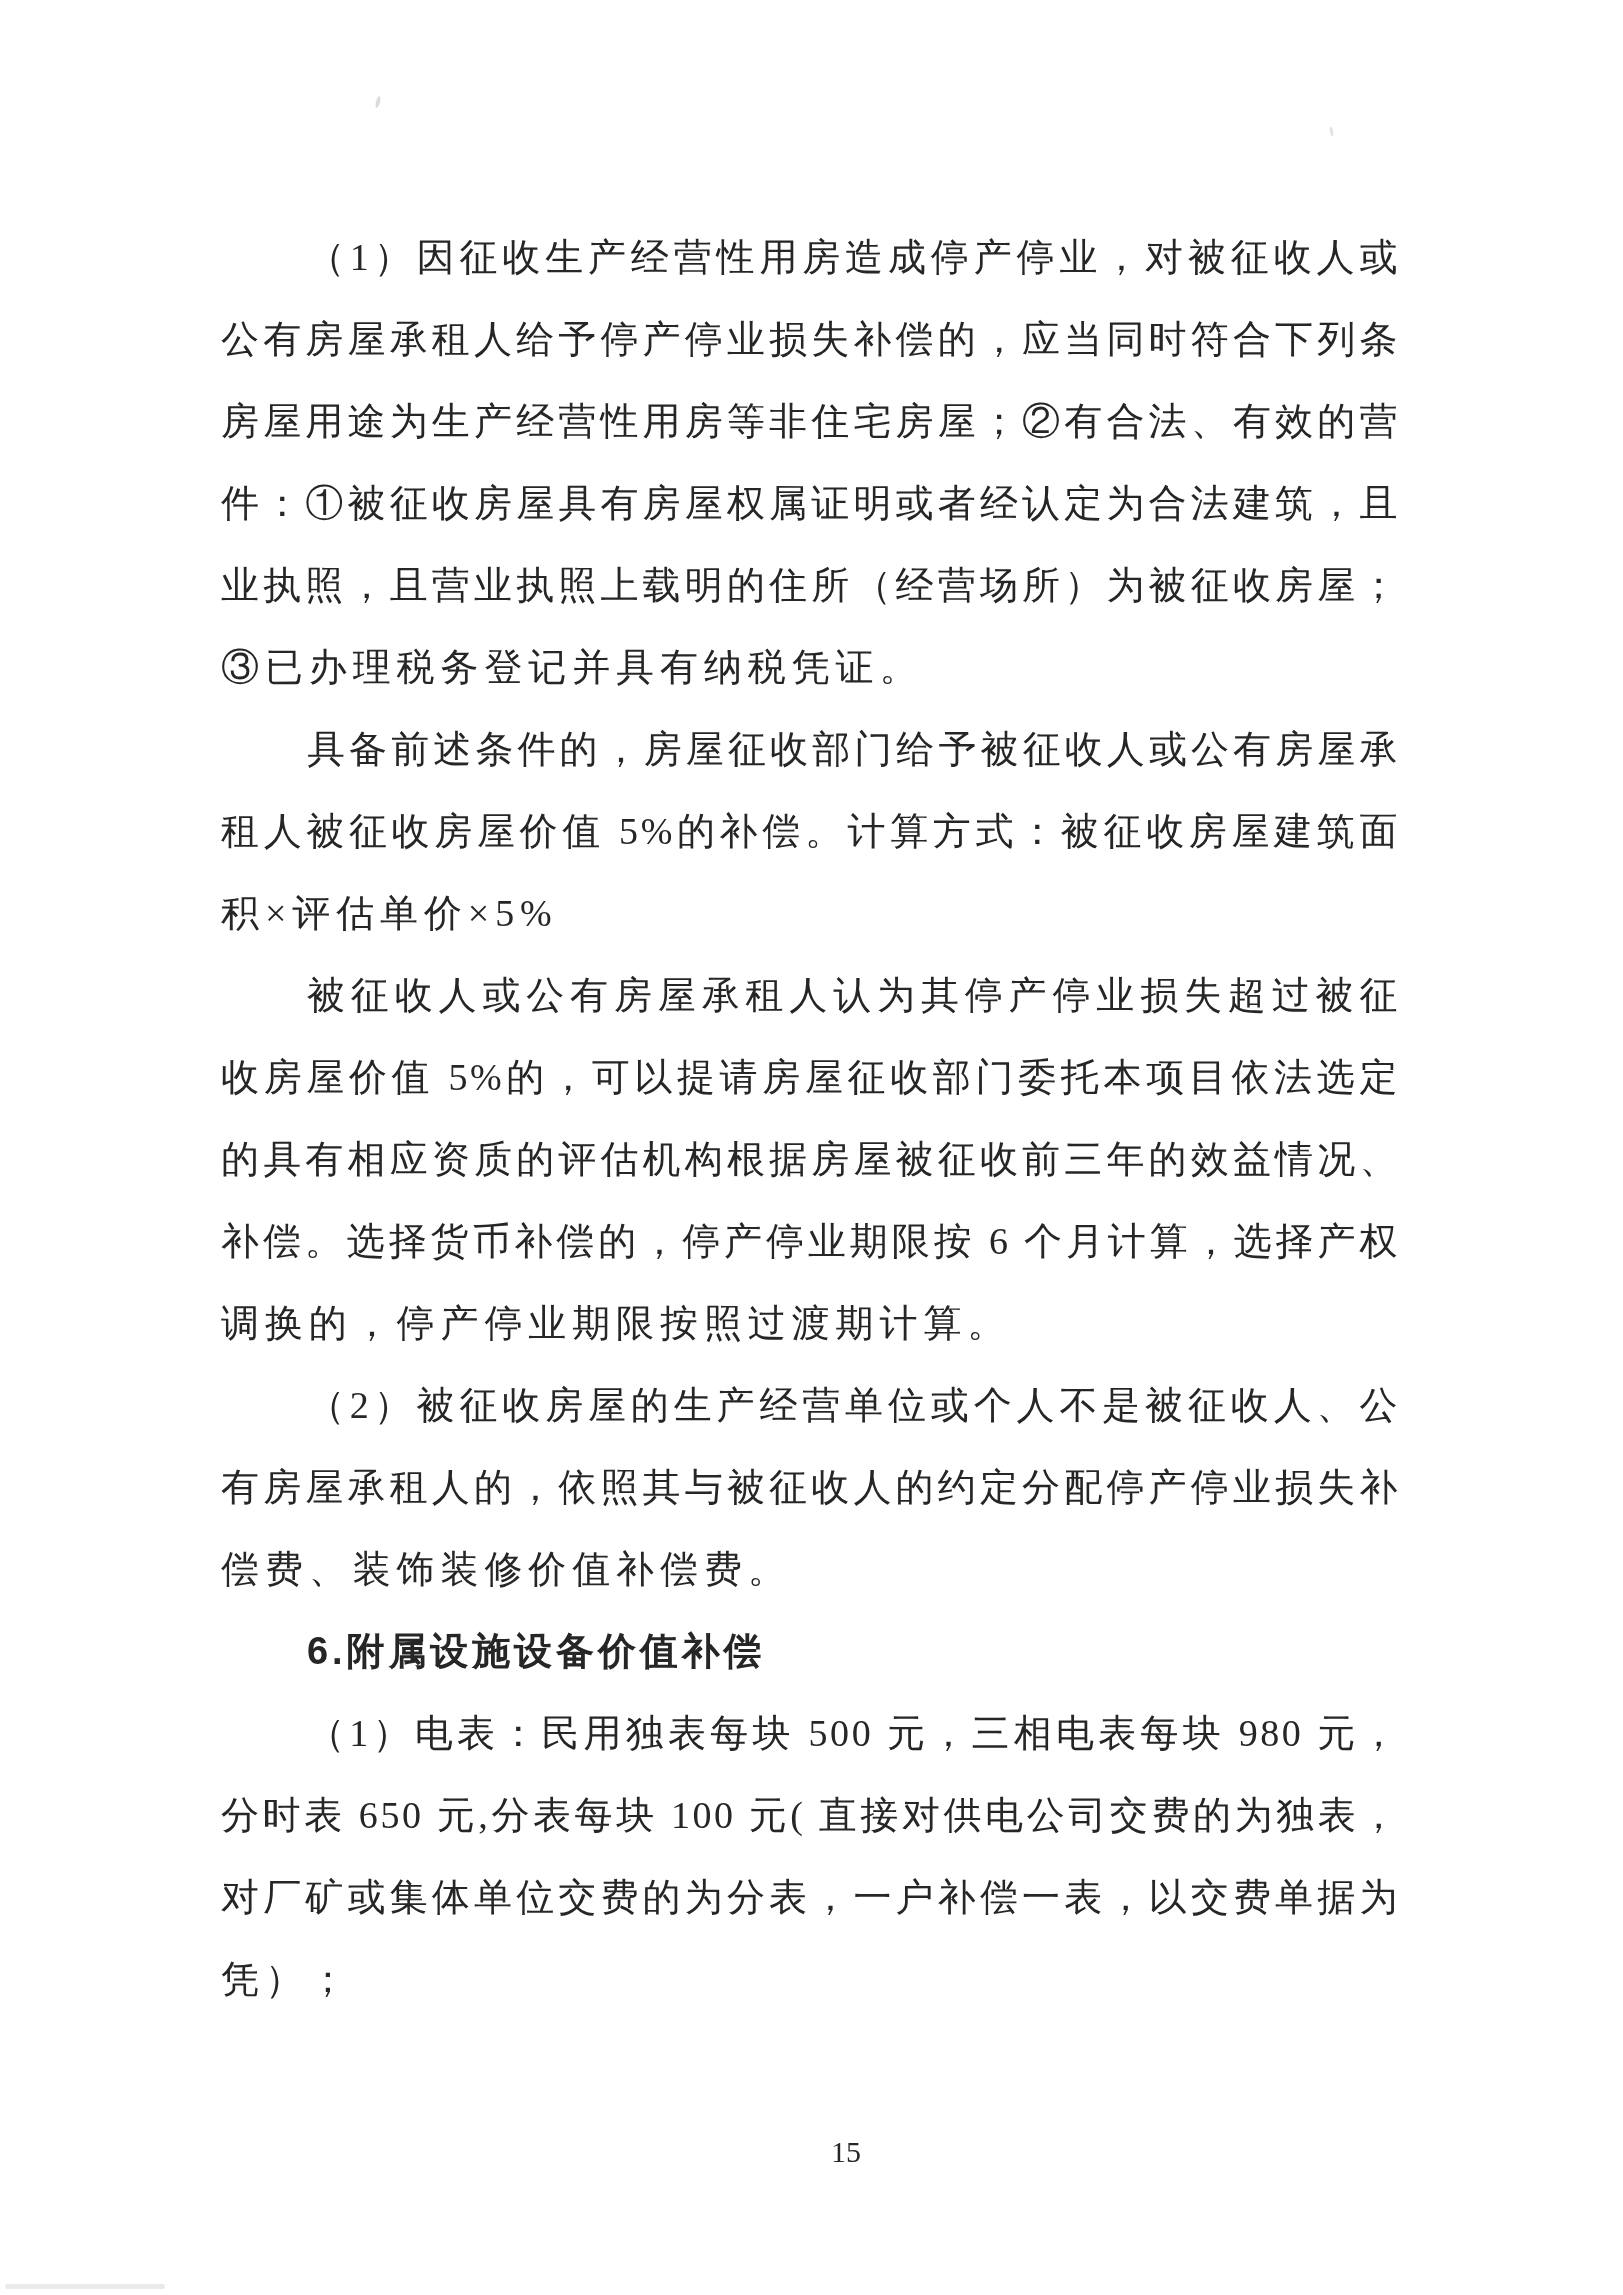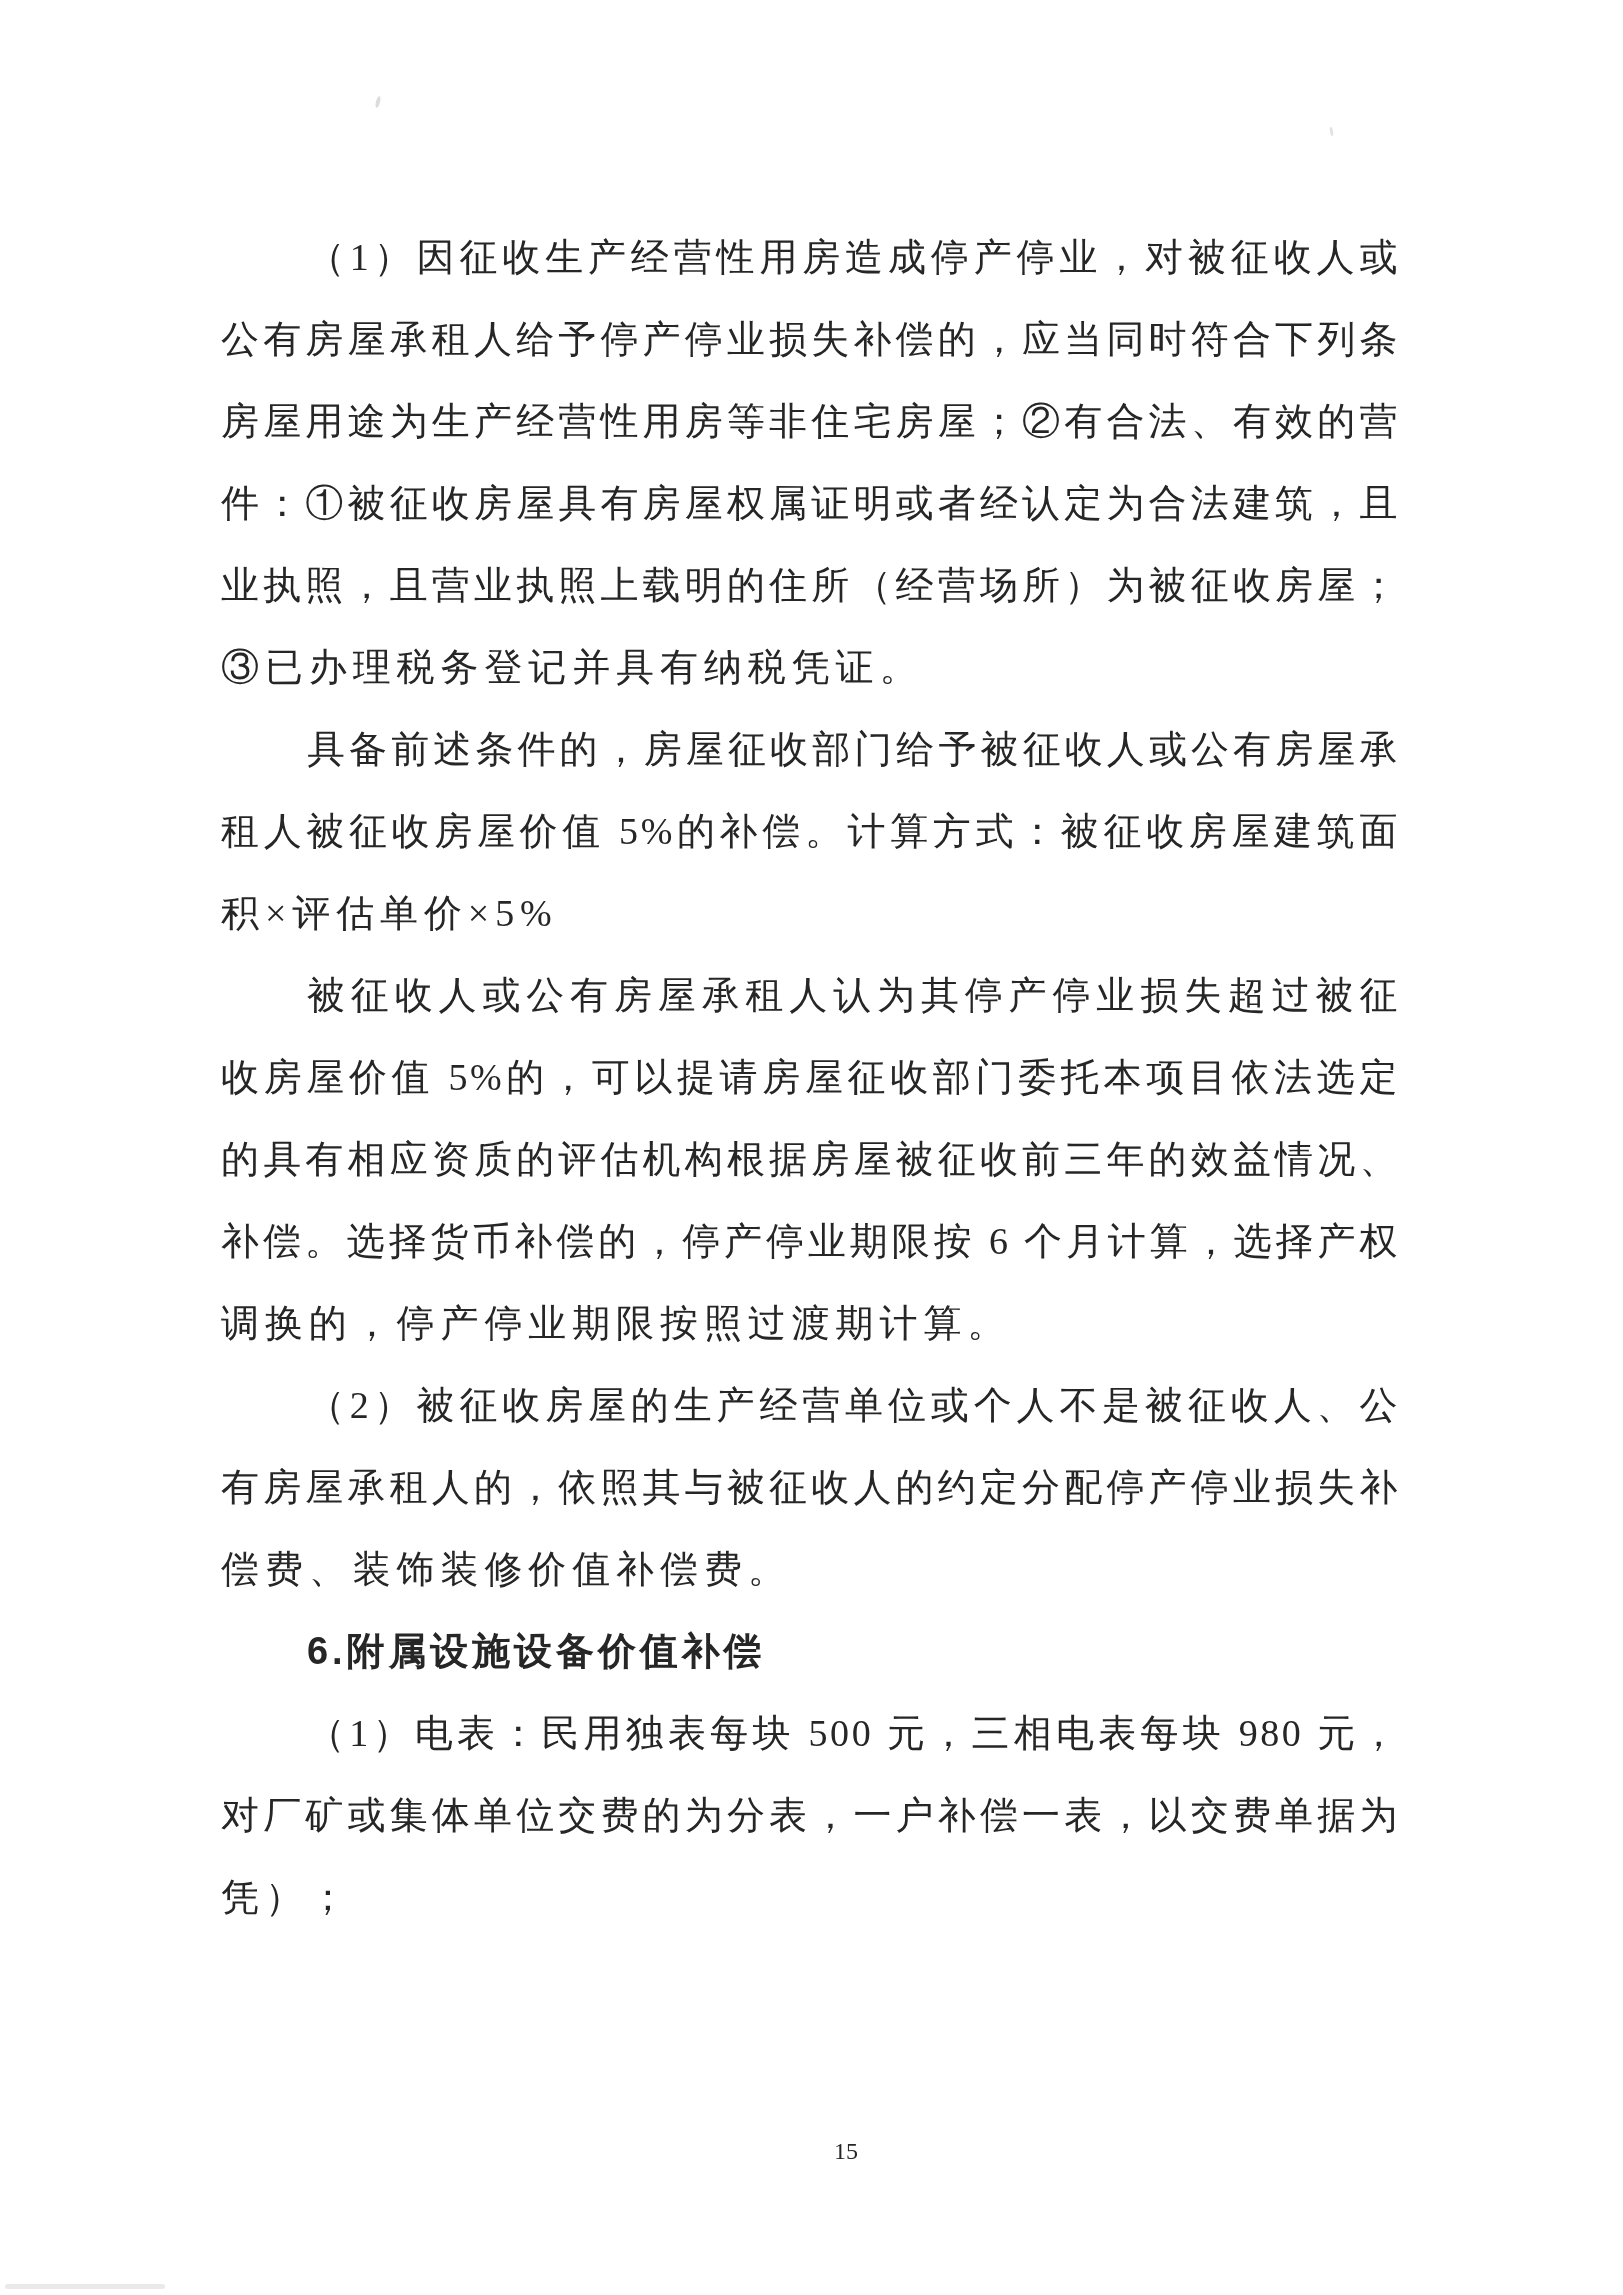--- a/index.html
+++ b/index.html
@@ -42,21 +42,21 @@
   .ln.head {
     font-weight:700;
     font-family:"Liberation Sans","DejaVu Sans",sans-serif;
     letter-spacing:3.9px;
   }
   .footer {
     position:absolute;
     top:2131px;
     left:846px;
     transform:translateX(-50%);
-    font-size:24px;
+    font-size:30px;
     line-height:41px;
     color:#262626;
   }
   .speck {
     position:absolute;
     background:#bfbfbf;
     border-radius:50%;
     opacity:.55;
   }
   #speck1 { left:376px; top:96px; width:3.9px; height:11.8px; transform:rotate(14deg); }
@@ -105,20 +105,21 @@
       <div class="ln">有房屋承租人的，依照其与被征收人的约定分配停产停业损失补</div>
       <div class="ln end">偿费、装饰装修价值补偿费。</div>
     </div>
 
     <div>
       <div class="ln indent end head">6.附属设施设备价值补偿</div>
     </div>
 
     <div>
       <div class="ln indent">（1）电表：民用独表每块 500 元，三相电表每块 980 元，</div>
+      <div class="ln">分时表 650 元,分表每块 100 元( 直接对供电公司交费的为独表，</div>
       <div class="ln">对厂矿或集体单位交费的为分表，一户补偿一表，以交费单据为</div>
       <div class="ln end">凭）；</div>
     </div>
 
   </div>
 
   <div class="footer">15</div>
 
   <div class="speck" id="speck1"></div>
   <div class="speck" id="speck2"></div>

